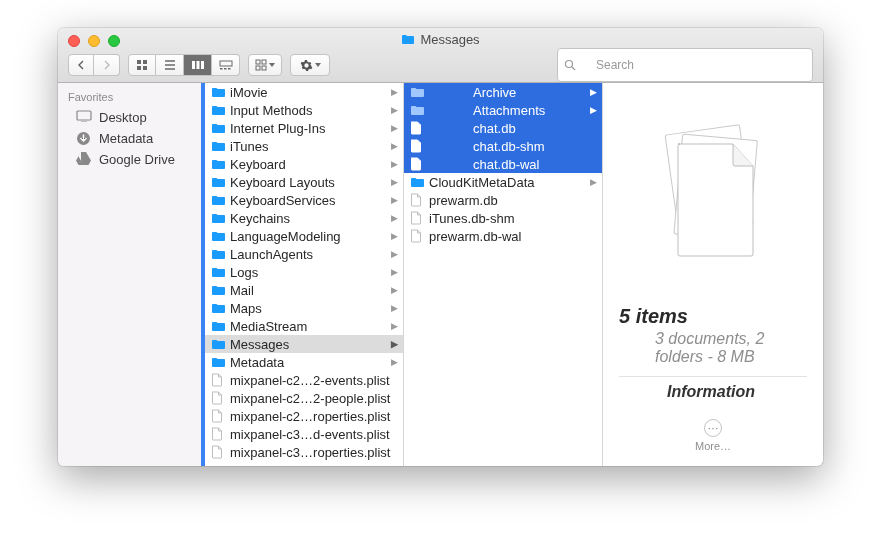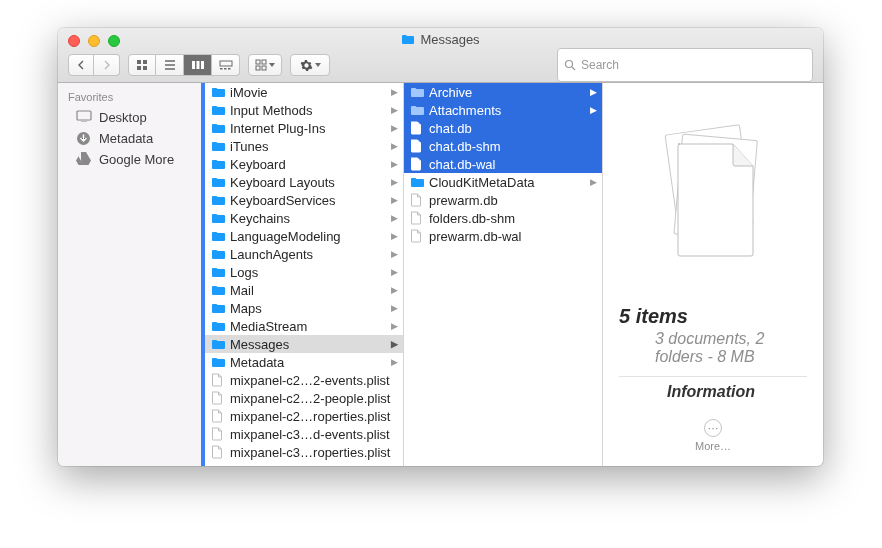--- a/index.html
+++ b/index.html
@@ -17,35 +17,35 @@
 .btn-group { display: flex; }
 .btn { height: 22px; background: linear-gradient(to bottom, #ffffff, #f2f2f2); border: 1px solid #c3c3c3; display: flex; align-items: center; justify-content: center; font-size: 11px; color: #5f5f5f; }
 .btn:first-child { border-top-left-radius: 4px; border-bottom-left-radius: 4px; }
 .btn:last-child { border-top-right-radius: 4px; border-bottom-right-radius: 4px; }
 .btn + .btn { border-left: none; }
 .btn.nav { width: 26px; }
 .btn.view { width: 28px; }
 .btn.view.active { background: #6f6f6f; color: #fff; }
 .btn.arr { width: 34px; gap: 2px; }
 .btn.gear { width: 40px; gap: 2px; }
-.search { margin-left: auto; width: 256px; height: 22px; background: #fff; border: 1px solid #c3c3c3; border-radius: 4px; display: flex; align-items: center; padding: 16px 6px; color: #9a9a9a; font-size: 12px; gap: 5px; }
+.search { margin-left: auto; width: 256px; height: 22px; background: #fff; border: 1px solid #c3c3c3; border-radius: 4px; display: flex; align-items: center; padding: 16px 6px; color: #9a9a9a; font-size: 12px; gap: 20px; }
 .body { flex: 1; display: flex; min-height: 0; }
 .sidebar { width: 147px; background: #f6f4f6; border-right: 4px solid #3b82f6; padding-top: 6px; }
 .sb-head { font-size: 11px; color: #8a8a8a; padding: 2px 10px 4px; }
 .sb-item { display: flex; align-items: flex-start; gap: 7px; padding: 3px 10px 3px 18px; font-size: 13px; color: #3a3a3a; }
 .sb-item .ico { width: 16px; color: #898989; display: flex; }
 .cols { flex: 1; display: flex; min-width: 0; }
 .col { width: 199px; border-right: 1px solid #d6d6d6; overflow-y: auto; font-size: 13px; }
 .col::-webkit-scrollbar { width: 0; }
 .row { display: flex; align-items: center; height: 18px; padding: 0 4px 0 6px; position: relative; white-space: nowrap; justify-content: center; }
 .row .ico { width: 16px; display: flex; color: #1a9cff; flex-shrink: 0; }
 .row .ico.file { color: #bdbdbd; }
 .row .lbl { flex: 1; overflow: hidden; text-overflow: ellipsis; color: #272727; margin-left: 3px; }
 .row .arw { width: 8px; font-size: 9px; color: #9a9a9a; flex-shrink: 0; }
-.row.sel { background: #2e6ddf; }
+.row.sel { background: #2e6ddf; gap: 44px; }
 .row.sel .lbl { color: #fff; }
 .row.sel .ico { color: #a0c8ff; }
 .row.sel .ico.file { color: #fff; }
 .row.sel .arw { color: #fff; }
 .row.hl { background: #dcdcdc; }
 .row.hl .arw { color: #5a5a5a; font-weight: bold; }
 .preview { flex: 1; display: flex; flex-direction: column; }
 .pv-img { flex: 1; display: flex; align-items: center; justify-content: center; }
 .pv-info { padding: 10px 16px 8px; font-style: italic; }
 .pv-title { font-size: 20px; font-weight: 600; color: #2a2a2a; }
@@ -171,21 +171,21 @@
               </svg>
             </span>
             <span>Metadata</span>
           </div>
           <div class="sb-item">
             <span class="ico">
               <svg width="15" height="13" viewBox="0 0 15 13">
                 <path fill="#898989" d="M5 0h5l5 8.5-2.5 4.5H2.5L0 8.5 5 0zm0 0L2.5 4.5 7.5 13 5 8.5 5 0z"></path>
               </svg>
             </span>
-            <span>Google More</span>
+            <span>Google Drive</span>
           </div>
         </div>
     </div>
     <div class="cols">
       <div class="col" id="col1">
           <div class="row">
             <span class="ico">
               <svg width="15" height="11" viewBox="0 0 15 11">
                 <path fill="currentColor" d="M1 2a1 1 0 011-1h3.5l1 1H13a1 1 0 011 1v6a1 1 0 01-1 1H2a1 1 0 01-1-1V2z"></path>
               </svg>
@@ -438,21 +438,21 @@
             </span>
             <span class="lbl">prewarm.db</span>
           </div>
           <div class="row">
             <span class="ico file">
               <svg width="12" height="14" viewBox="0 0 12 14">
                 <path fill="#fff" stroke="currentColor" d="M1.5 1h6l3 3v8.5a.5.5 0 01-.5.5H2a.5.5 0 01-.5-.5V1.5A.5.5 0 012 1z"></path>
                 <path fill="none" stroke="currentColor" d="M7.5 1v3h3"></path>
               </svg>
             </span>
-            <span class="lbl">folders.db-shm</span>
+            <span class="lbl">iTunes.db-shm</span>
           </div>
           <div class="row">
             <span class="ico file">
               <svg width="12" height="14" viewBox="0 0 12 14">
                 <path fill="#fff" stroke="currentColor" d="M1.5 1h6l3 3v8.5a.5.5 0 01-.5.5H2a.5.5 0 01-.5-.5V1.5A.5.5 0 012 1z"></path>
                 <path fill="none" stroke="currentColor" d="M7.5 1v3h3"></path>
               </svg>
             </span>
             <span class="lbl">prewarm.db-wal</span>
           </div>

